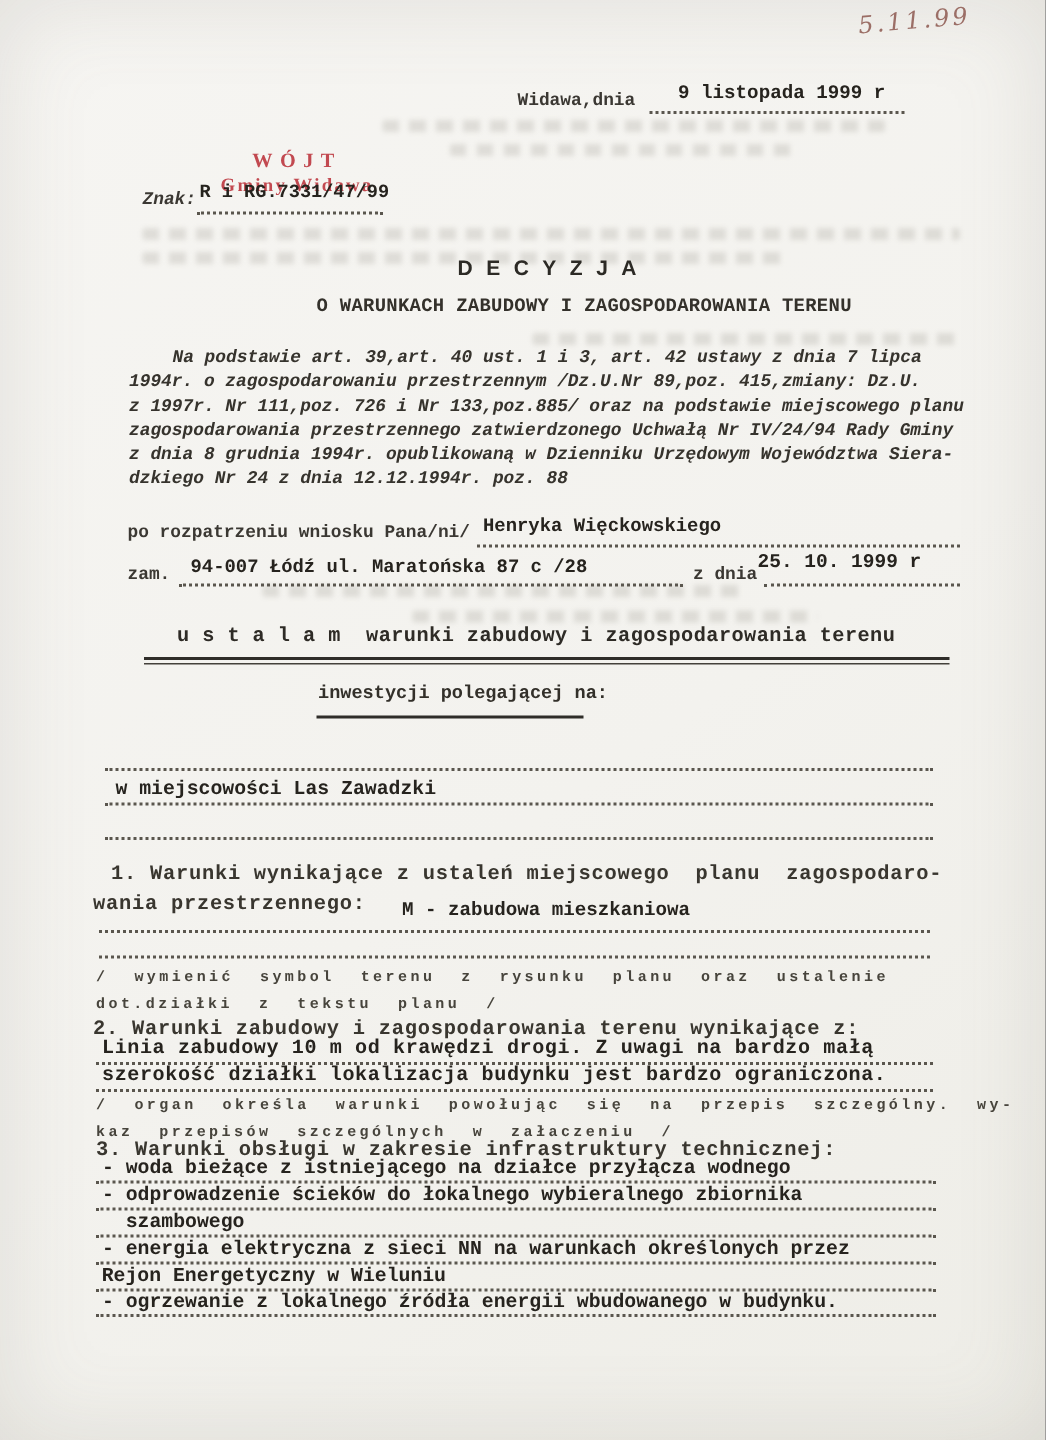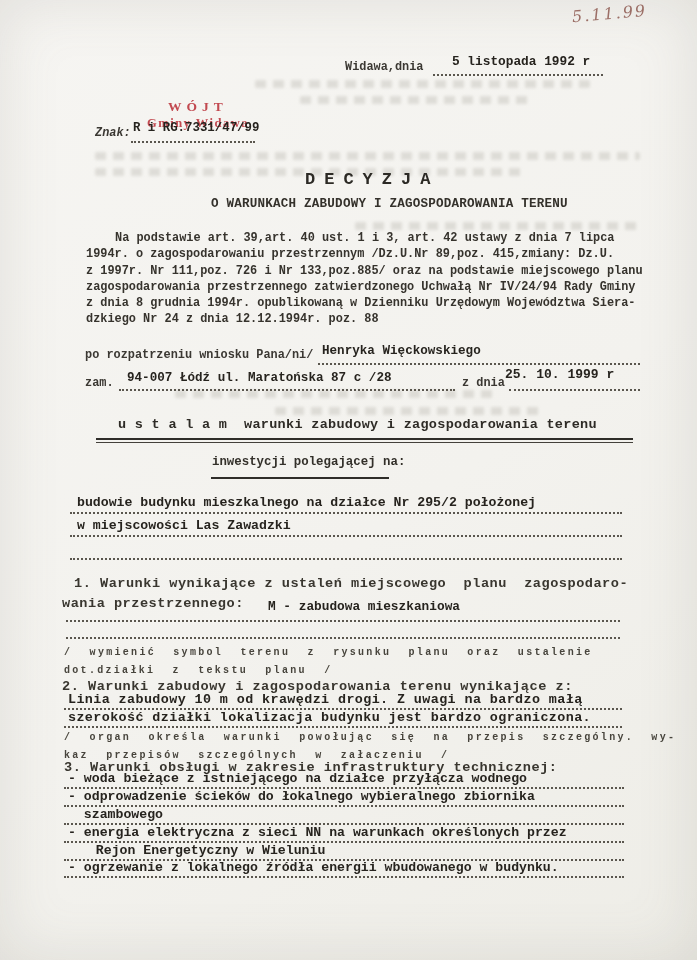--- a/index.html
+++ b/index.html
@@ -13,24 +13,24 @@
   .abs { position:absolute; }
   
   .form  { font-weight:700; color:#3b3833; }
   .small { font-size:11.9px; }
   .formline { font-size:13.6px; letter-spacing:.5px; font-weight:700; color:#39362f; white-space:pre; }
   
   .typed { font-weight:700; color:#26231e; white-space:pre; }
   
   .d { height:0; border-bottom:2px dotted #5a564e; }
   
-  #title    { font-family:Liberation Mono, monospace; font-size:17px; font-weight:700; letter-spacing:9px; color:#2c2a25; }
+  #title    { font-family:Liberation Sans, sans-serif; font-size:14px; font-weight:700; letter-spacing:9px; color:#2c2a25; }
   #subtitle { font-size:12.6px; font-weight:700; letter-spacing:.2px; color:#34312b; }
   #legal { width:566px; font-size:11.9px; line-height:16.3px; font-weight:700; color:#36332d; }
-  #legal .line { white-space:pre; }
+  #legal .line { white-space:pre;font-style:italic; }
   #legal .ind { padding-left:29px; }
   #ustalam { font-size:13.5px; letter-spacing:.3px; font-weight:700; color:#2e2b26; white-space:pre; }
   #rule { width:537px; height:2px; border-top:2px solid #2f2d29; border-bottom:1px solid #44413b; }
   #invhead { font-size:12.4px; font-weight:700; color:#33302a; }
   #invunder { width:178px; height:0; border-top:2px solid #2f2d29; }
   .note { font-size:10px; letter-spacing:2.3px; word-spacing:9px; font-weight:700; color:#47443c; white-space:pre; }
   .fillv { font-size:13.2px; }
   
   #stamp { left:117px; top:62px; width:162px; text-align:center;
            font-family:Liberation Serif, serif; color:#c24950;margin-top:37px; }
@@ -54,21 +54,21 @@
   <div class="ghost abs" style="left:95px;  top:152px; width:545px;"></div>
   <div class="ghost abs" style="left:95px;  top:168px; width:430px;"></div>
   <div class="ghost abs" style="left:355px; top:222px; width:285px;"></div>
   <div class="ghost abs" style="left:175px; top:390px; width:320px;"></div>
   <div class="ghost abs" style="left:275px; top:407px; width:270px;"></div>
 
   <div id="hand" class="abs">5.11.99</div>
 
   <span class="abs form small" style="left:345px; top:60px;">Widawa,dnia</span>
   <span class="abs d" style="left:433px; top:74px; width:170px;"></span>
-  <span class="abs typed" style="left:452px; top:54px; font-size:12.8px;">5 listopada 1992 r</span>
+  <span class="abs typed" style="left:452px; top:54px; font-size:12.8px;">9 listopada 1999 r</span>
 
   <div id="stamp" class="abs">
     <div class="s1">WÓJT</div>
     <div class="s2">Gminy Widawa</div>
   </div>
 
   <span class="abs form small" style="left:95px; top:126px;font-style:italic;">Znak:</span>
   <span class="abs d" style="left:131px; top:141px; width:124px;"></span>
   <span class="abs typed" style="left:133px; top:121px; font-size:12.4px;">R i RG.7331/47/99</span>
 
@@ -94,21 +94,20 @@
   <span class="abs form small" style="left:462px; top:376px;">z dnia</span>
   <span class="abs d" style="left:509px; top:389px; width:131px;"></span>
   <span class="abs typed" style="left:505px; top:367px; font-size:13px;">25. 10. 1999 r</span>
 
   <div id="ustalam" class="abs" style="left:118px; top:417px;">u s t a l a m  warunki zabudowy i zagospodarowania terenu</div>
   <div id="rule" class="abs" style="left:96px; top:438px;"></div>
 
   <div id="invhead" class="abs" style="left:212px; top:455px;">inwestycji polegającej na:</div>
   <div id="invunder" class="abs" style="left:211px; top:477px;"></div>
 
-  <span class="abs typed fillv" style="left:77px; top:495px;">budowie budynku mieszkalnego na działce Nr 295/2 położonej</span>
   <span class="abs d" style="left:70px; top:512px; width:552px;"></span>
   <span class="abs typed fillv" style="left:77px; top:518px;">w miejscowości Las Zawadzki</span>
   <span class="abs d" style="left:70px; top:535px; width:552px;"></span>
   <span class="abs d" style="left:70px; top:558px; width:552px;"></span>
 
   <div class="abs formline" style="left:62px; top:576px;margin-left:12px;">1. Warunki wynikające z ustaleń miejscowego  planu  zagospodaro-</div>
   <div class="abs formline" style="left:62px; top:596px;">wania przestrzennego:</div>
   <span class="abs typed" style="left:268px; top:599px; font-size:12.8px;">M - zabudowa mieszkaniowa</span>
   <span class="abs d" style="left:66px; top:620px; width:554px;"></span>
   <span class="abs d" style="left:66px; top:637px; width:554px;"></span>
@@ -130,19 +129,19 @@
 
   <span class="abs typed fillv" style="left:68px; top:789px;">- odprowadzenie ścieków do łokalnego wybieralnego zbiornika</span>
   <span class="abs d" style="left:64px; top:805px; width:560px;"></span>
 
   <span class="abs typed fillv" style="left:68px; top:807px;">  szambowego</span>
   <span class="abs d" style="left:64px; top:823px; width:560px;"></span>
 
   <span class="abs typed fillv" style="left:68px; top:825px;">- energia elektryczna z sieci NN na warunkach określonych przez</span>
   <span class="abs d" style="left:64px; top:841px; width:560px;"></span>
 
-  <span class="abs typed fillv" style="left:80px; top:843px;">  Rejon Energetyczny w Wieluniu</span>
+  <span class="abs typed fillv" style="left:52px; top:843px;">  Rejon Energetyczny w Wieluniu</span>
   <span class="abs d" style="left:64px; top:859px; width:560px;"></span>
 
   <span class="abs typed fillv" style="left:68px; top:860px;">- ogrzewanie z lokalnego źródła energii wbudowanego w budynku.</span>
   <span class="abs d" style="left:64px; top:876px; width:560px;"></span>
 
 </div>
 
 </body></html>

